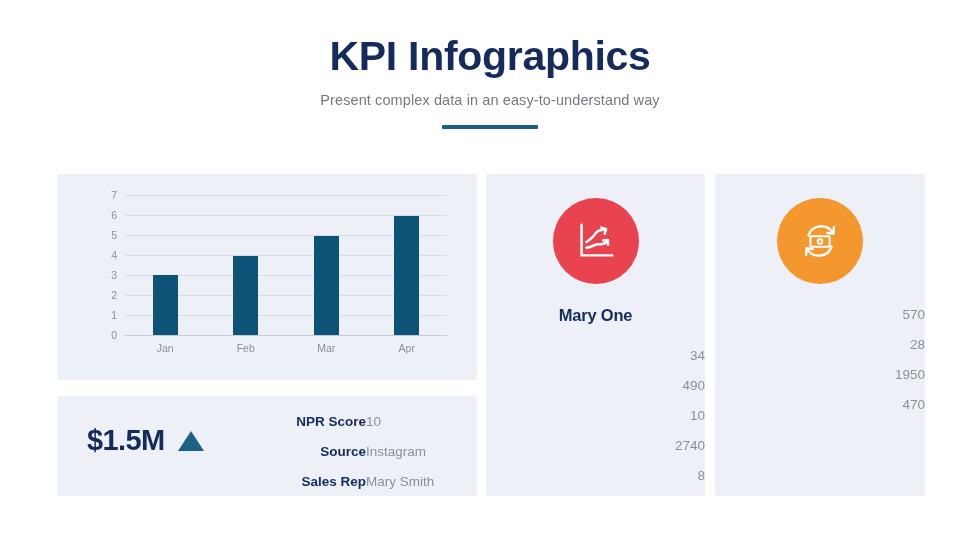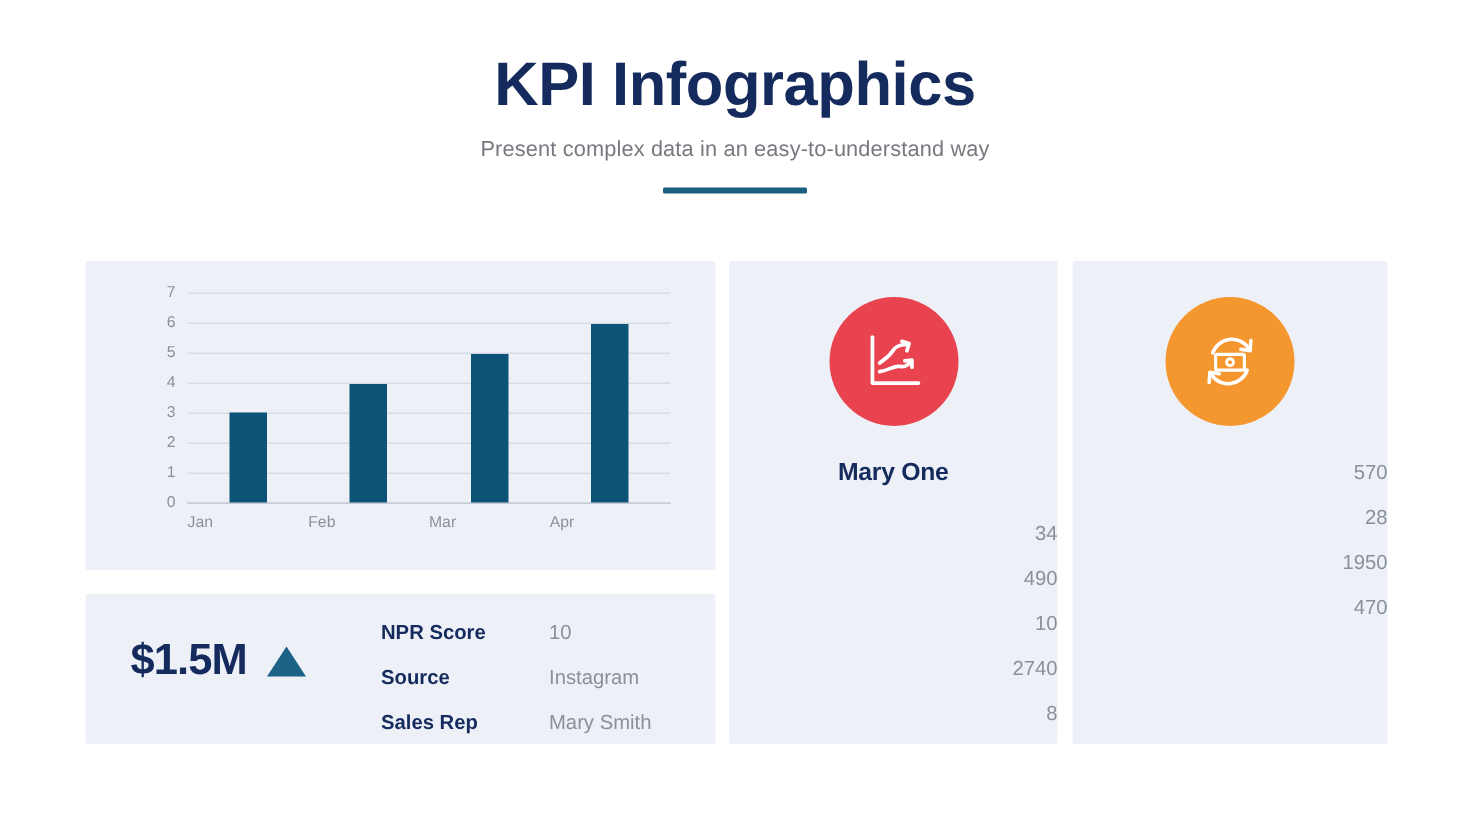--- a/index.html
+++ b/index.html
@@ -126,20 +126,21 @@
   }
   .xlabels {
     position: absolute;
     left: 68px;
     top: 168px;
     width: 322px;
     display: flex;
   }
   .xlabel {
     width: 25%;
+    text-align: center;
     font-size: 10.5px;
     color: #8A9099;
   }
 
   
   #stats-card {
     left: 57px;
     top: 396px;
     width: 420px;
     height: 100px;
@@ -174,20 +175,21 @@
   .kv-row {
     display: flex;
     align-items: baseline;
     height: 30px;
   }
   .kv-key {
     width: 112px;
     font-size: 13.5px;
     font-weight: bold;
     color: #152B5E;
+    text-align: right;
   }
   .kv-val {
     font-size: 13.5px;
     color: #8A9099;
   }
 
   
   #kpi-card-one {
     left: 486px;
     top: 174px;

